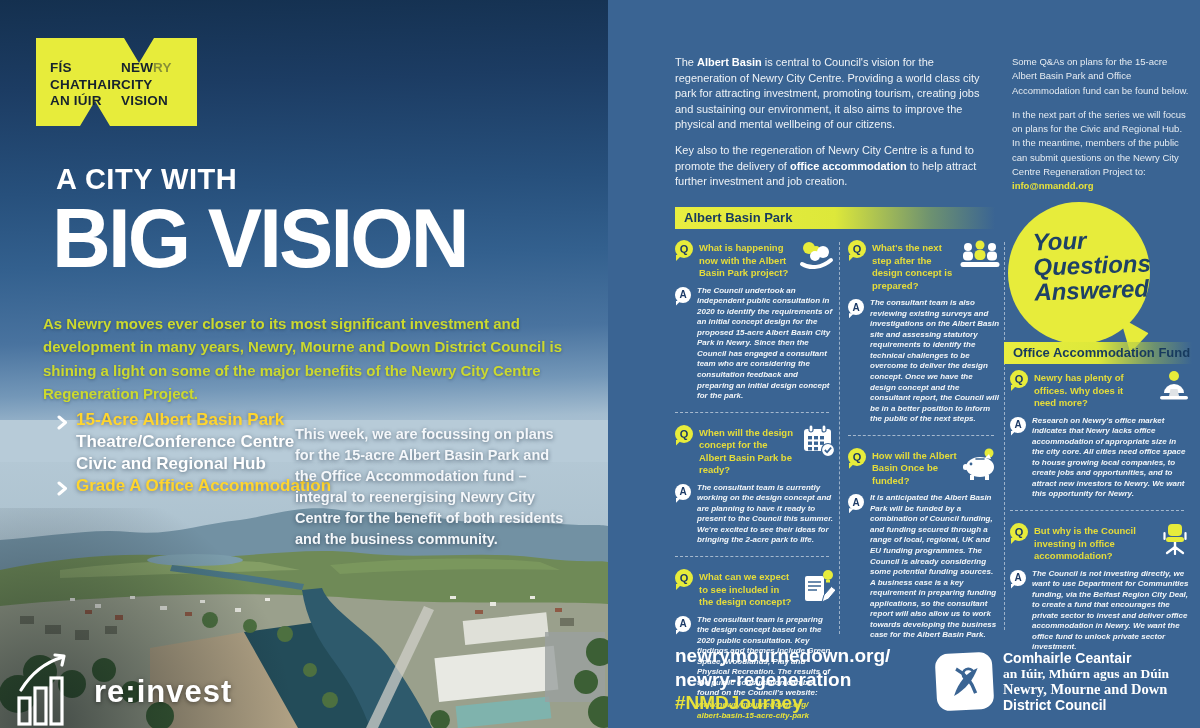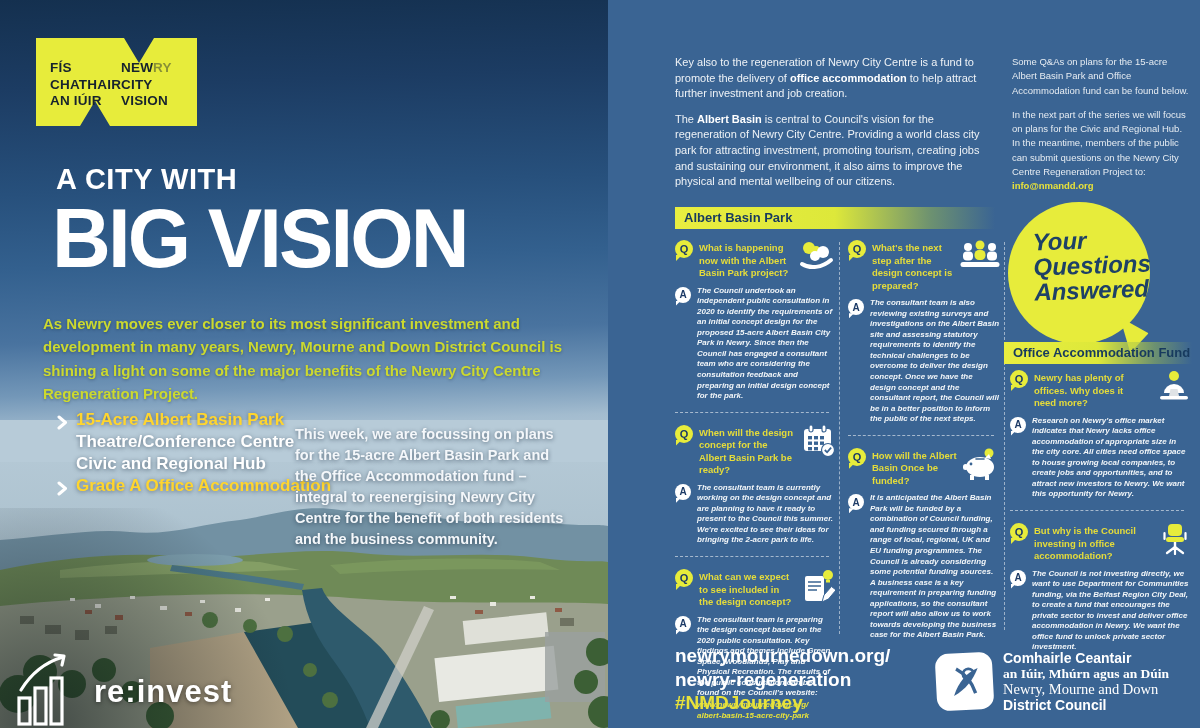--- a/index.html
+++ b/index.html
@@ -80,21 +80,21 @@
 
   .footer-links { position:absolute; left:67px; top:644px; }
   .site-url { color:#fff; font-weight:800; font-size:19px; line-height:1.25; }
   .hashtag { color:#e8e23a; font-weight:800; font-size:19px; }
 
   .council { position:absolute; left:328px; top:650px; display:flex; gap:10px; align-items:center; }
   .council-tile { width:57px; height:57px; background:#fff; border-radius:13px; display:flex; align-items:center; justify-content:center; transform:rotate(-3deg); }
   .council-text { color:#fff; }
   .council-text .small { font-size:14px; font-weight:700; }
   .council-text .irish-line { font-family:"Liberation Serif", serif; font-weight:700; font-size:13.5px; line-height:1.15; }
-  .council-text .eng-line { font-family:"Liberation Serif", serif; font-weight:400; font-size:14.5px; line-height:1.1; }
+  .council-text .eng-line { font-family:"Liberation Serif", serif; font-weight:700; font-size:14.5px; line-height:1.1; }
 </style>
 </head>
 <body>
 
 <div class="poster">
 
   <div class="left-panel">
 
     <svg class="photo" viewBox="0 0 608 308" preserveAspectRatio="none">
       <defs>
@@ -236,22 +236,22 @@
         <path d="M5 42 C16 24 30 14 47 9" stroke="#fff" stroke-width="3.2" fill="none" stroke-linecap="round"></path>
         <path d="M39 7 L48 8 L46 17" stroke="#fff" stroke-width="3.2" fill="none" stroke-linecap="round" stroke-linejoin="round"></path>
       </svg>
       <span class="txt">re:invest</span>
     </div>
   </div>
 
   <div class="right-panel">
 
     <div class="intro">
+      <p><span>The </span><b>Albert Basin</b><span> is central to Council's vision for the regeneration of Newry City Centre. Providing a world class city park for attracting investment, promoting tourism, creating jobs and sustaining our environment, it also aims to improve the physical and mental wellbeing of our citizens.</span></p>
       <p><span>Key also to the regeneration of Newry City Centre is a fund to promote the delivery of </span><b>office accommodation</b><span> to help attract further investment and job creation.</span></p>
-      <p><span>The </span><b>Albert Basin</b><span> is central to Council's vision for the regeneration of Newry City Centre. Providing a world class city park for attracting investment, promoting tourism, creating jobs and sustaining our environment, it also aims to improve the physical and mental wellbeing of our citizens.</span></p>
     </div>
 
     <div class="side-note">
       <p>Some Q&amp;As on plans for the 15-acre Albert Basin Park and Office Accommodation fund can be found below.</p>
       <p><span>In the next part of the series we will focus on plans for the Civic and Regional Hub. In the meantime, members of the public can submit questions on the Newry City Centre Regeneration Project to: </span><span class="email-link">info@nmandd.org</span></p>
     </div>
 
     <div class="section-bar bar-park">Albert Basin Park</div>
 
     <div class="vsep vsep1"></div>

